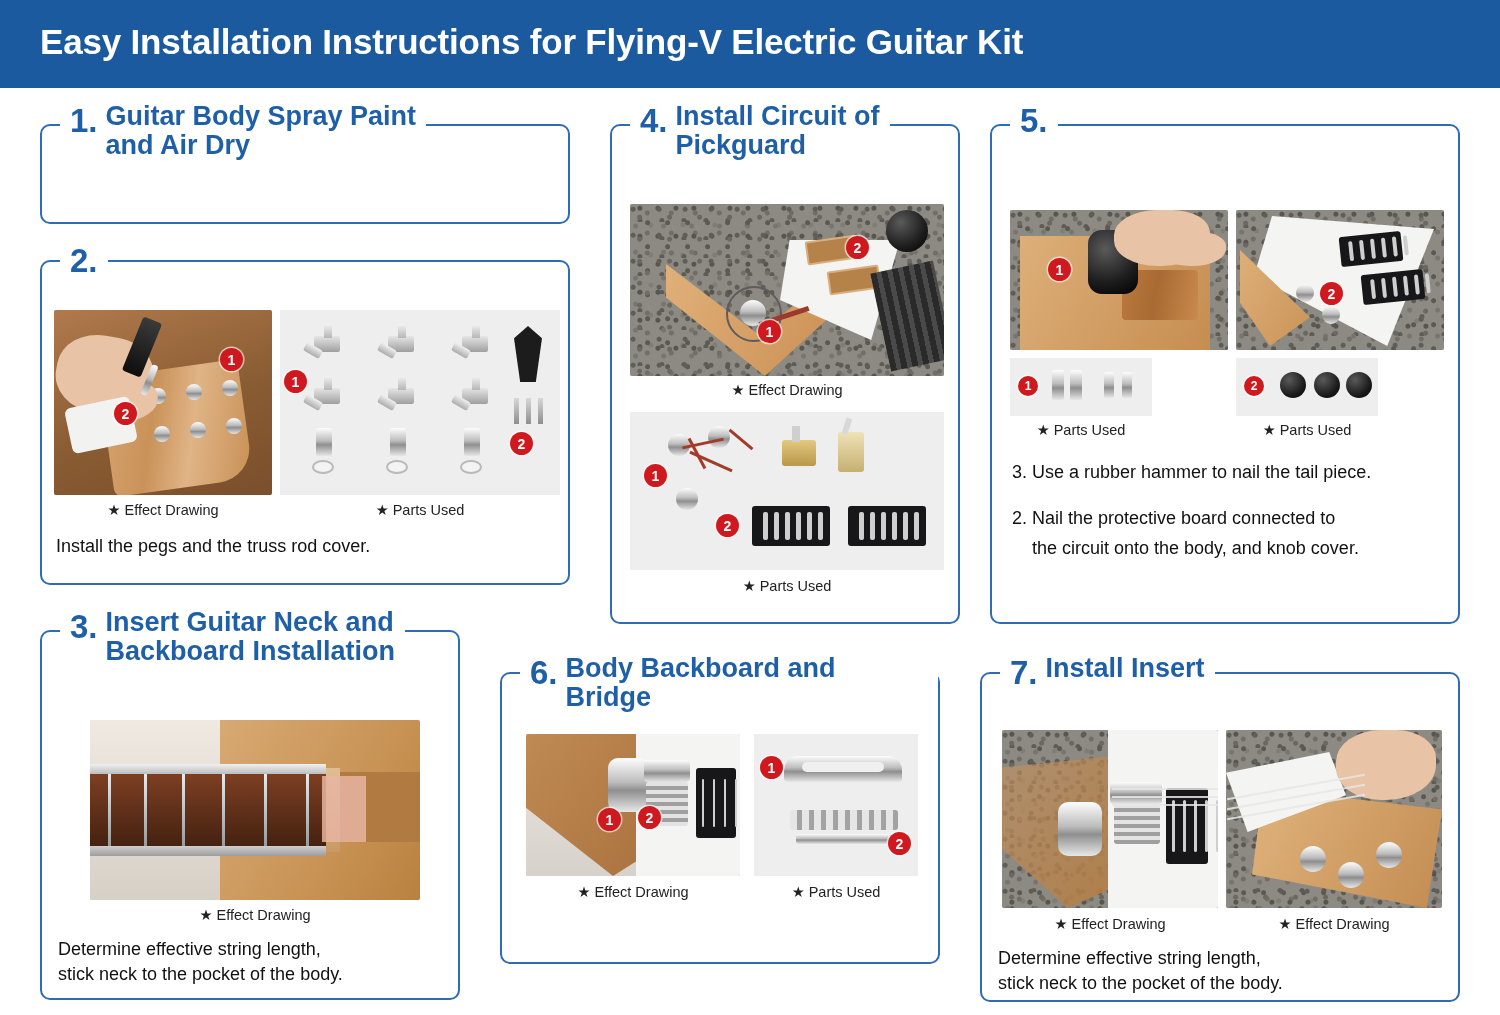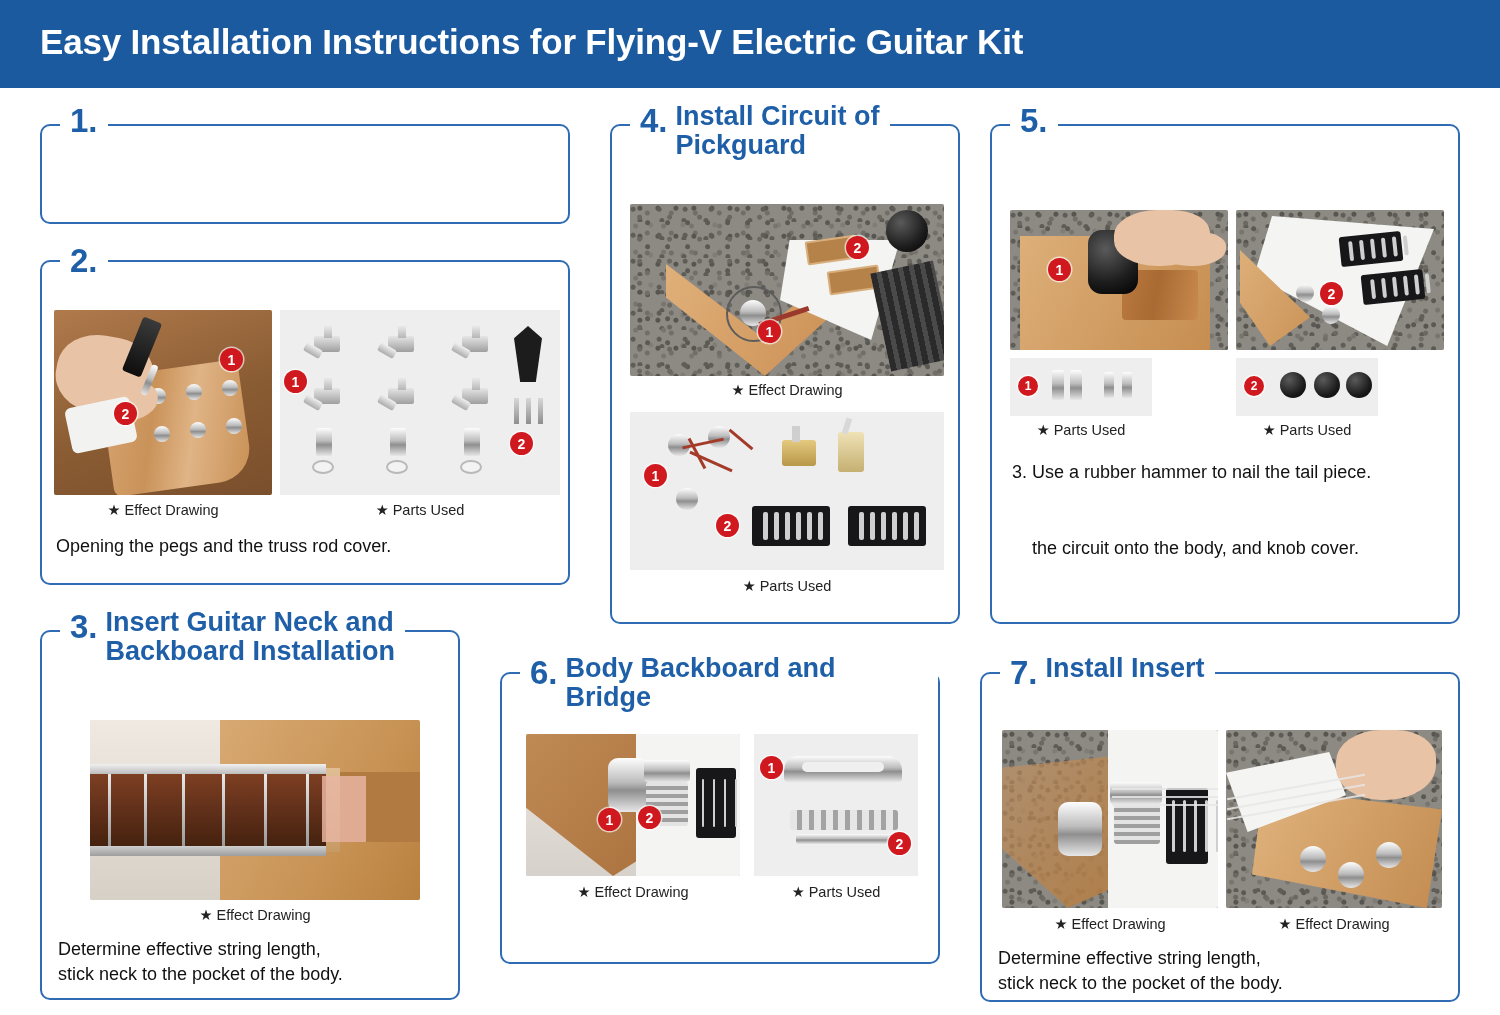--- a/index.html
+++ b/index.html
@@ -214,20 +214,22 @@
 </head>
 <body>
 
 <div class="header">
   <div class="header-title">Easy Installation Instructions for Flying-V Electric Guitar Kit</div>
 </div>
 
 <div class="panel" style="left:40px; top:124px; width:530px; height:100px;">
   <div class="panel-title two-line" style="top:-24px;">
     <span class="num">1.</span>
+    <span class="ttxt">Guitar Body Spray Paint
+and Air Dry</span>
   </div>
 </div>
 
 <div class="panel" style="left:40px; top:260px; width:530px; height:325px;">
   <div class="panel-title">
     <span class="num">2.</span>
   </div>
 
   <div class="photo" style="left:12px; top:48px; width:218px; height:185px;">
     <div style="position:absolute; inset:0; background:linear-gradient(160deg,#b07a4c 0%,#8a5c33 55%,#7a4f2c 100%);"></div>
@@ -297,21 +299,21 @@
     <div class="screw" style="left:246px; top:88px; width:5px; height:26px;"></div>
     <div class="screw" style="left:258px; top:88px; width:5px; height:26px;"></div>
 
     <div class="badge" style="left:4px; top:60px;">1</div>
     <div class="badge" style="left:230px; top:122px;">2</div>
   </div>
 
   <div class="caption" style="position:absolute; left:12px; top:240px; width:218px;">★ Effect Drawing</div>
   <div class="caption" style="position:absolute; left:238px; top:240px; width:280px;">★ Parts Used</div>
 
-  <div class="body-text" style="position:absolute; left:14px; top:272px; width:500px;">Opening the pegs and the truss rod cover.</div>
+  <div class="body-text" style="position:absolute; left:14px; top:272px; width:500px;">Install the pegs and the truss rod cover.</div>
 </div>
 
 <div class="panel" style="left:40px; top:630px; width:420px; height:370px;">
   <div class="panel-title two-line" style="top:-24px;">
     <span class="num">3.</span>
     <span class="ttxt">Insert Guitar Neck and
 Backboard Installation</span>
   </div>
 
   <div class="photo" style="left:48px; top:88px; width:330px; height:180px; background:#ded9d3;">
@@ -432,20 +434,21 @@
     <div class="knob" style="left:44px; top:14px; width:26px; height:26px;"></div>
     <div class="knob" style="left:78px; top:14px; width:26px; height:26px;"></div>
     <div class="knob" style="left:110px; top:14px; width:26px; height:26px;"></div>
     <div class="badge sm" style="left:8px; top:18px;">2</div>
   </div>
 
   <div class="caption" style="position:absolute; left:18px; top:296px; width:142px;">★ Parts Used</div>
   <div class="caption" style="position:absolute; left:244px; top:296px; width:142px;">★ Parts Used</div>
 
   <div class="body-text" style="position:absolute; left:20px; top:334px; width:440px;">3. Use a rubber hammer to nail the tail piece.</div>
+  <div class="body-text" style="position:absolute; left:20px; top:380px; width:440px;">2. Nail the protective board connected to</div>
   <div class="body-text" style="position:absolute; left:20px; top:410px; width:440px; white-space:pre;">    the circuit onto the body, and knob cover.</div>
 </div>
 
 <div class="panel" style="left:500px; top:672px; width:440px; height:292px;">
   <div class="panel-title">
     <span class="num">6.</span>
     <span class="ttxt">Body Backboard and Bridge</span>
   </div>
 
   <div class="photo" style="left:24px; top:60px; width:214px; height:142px;">

